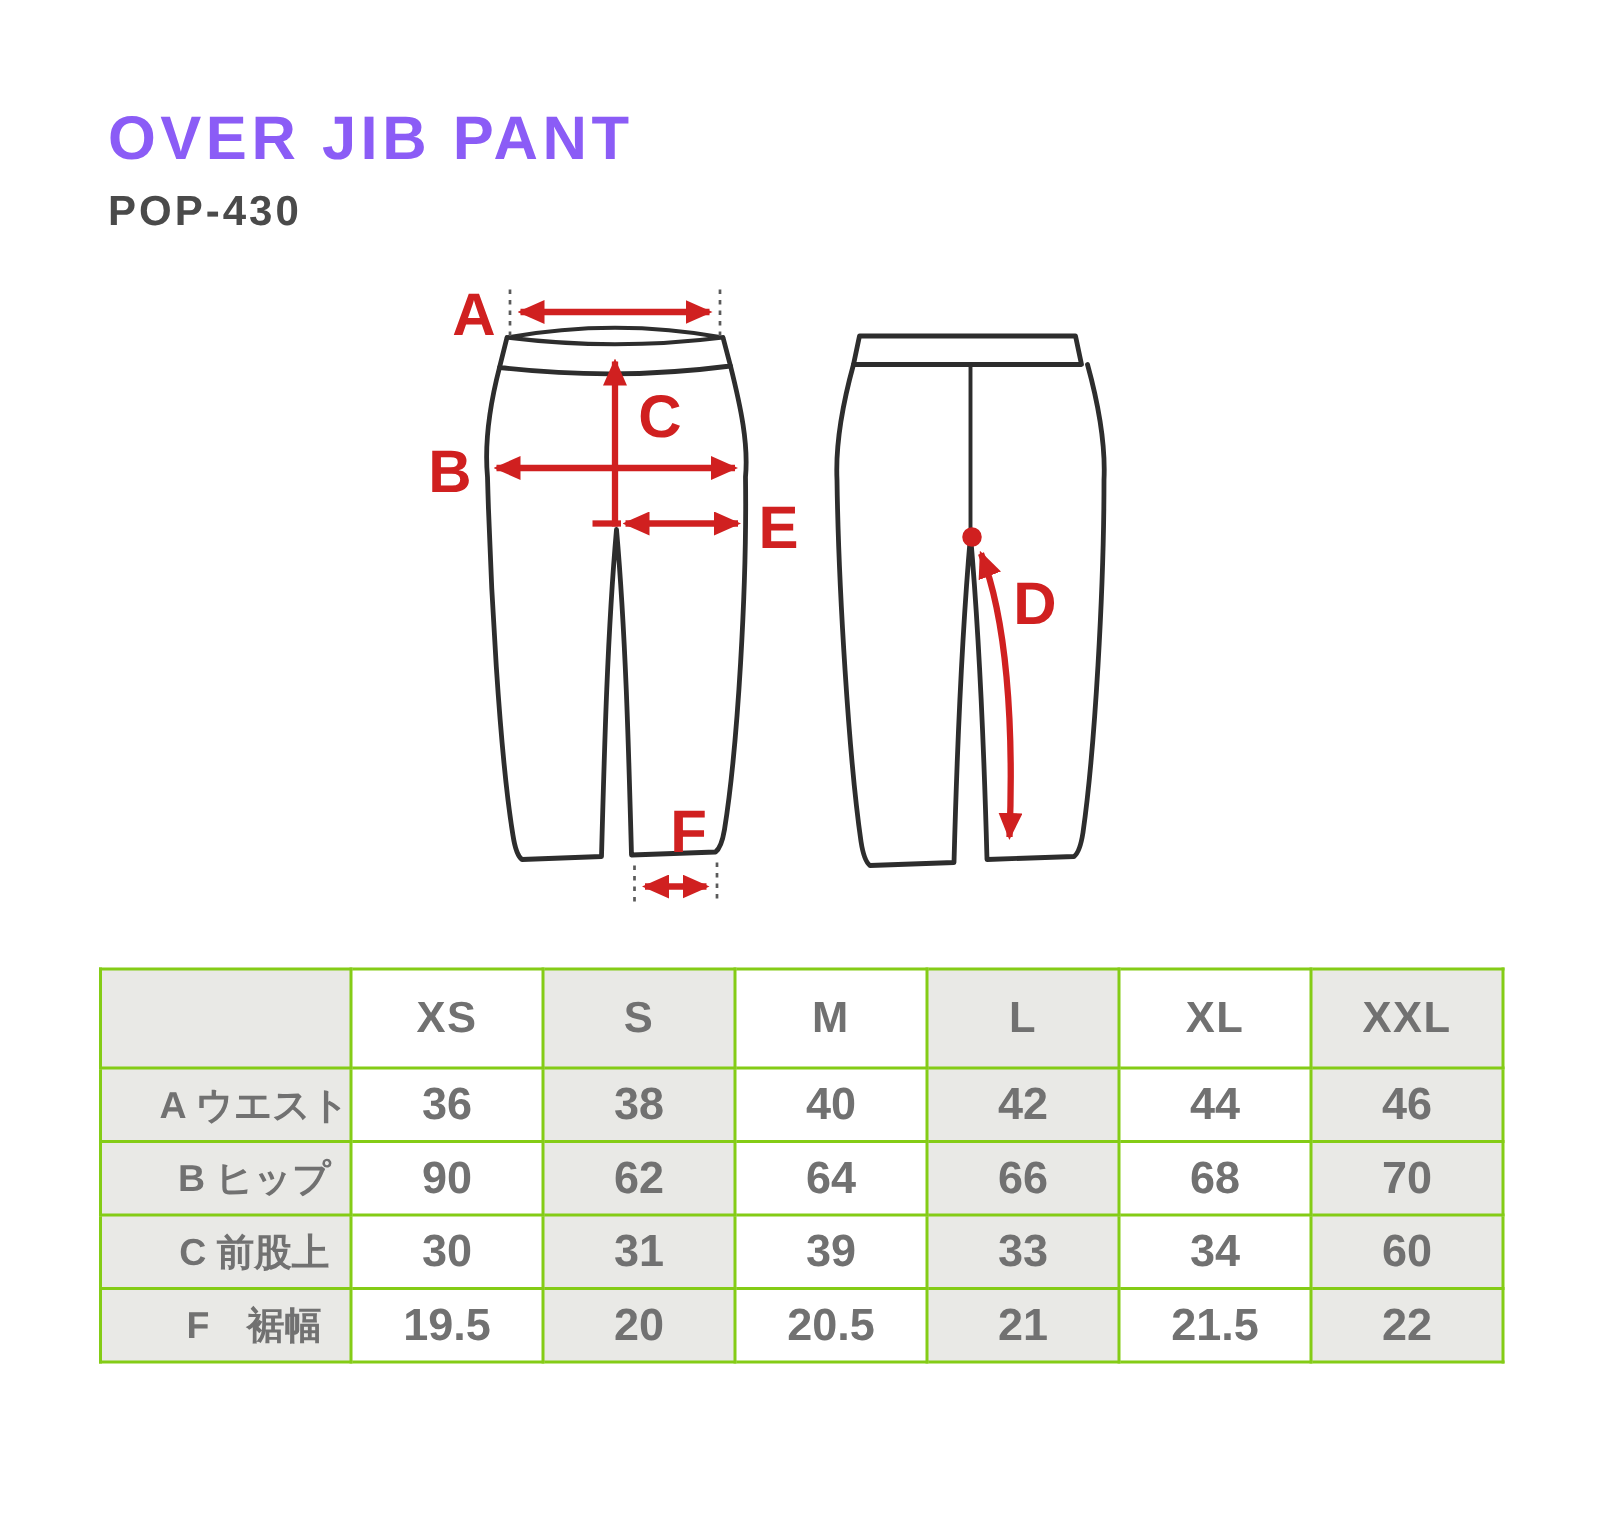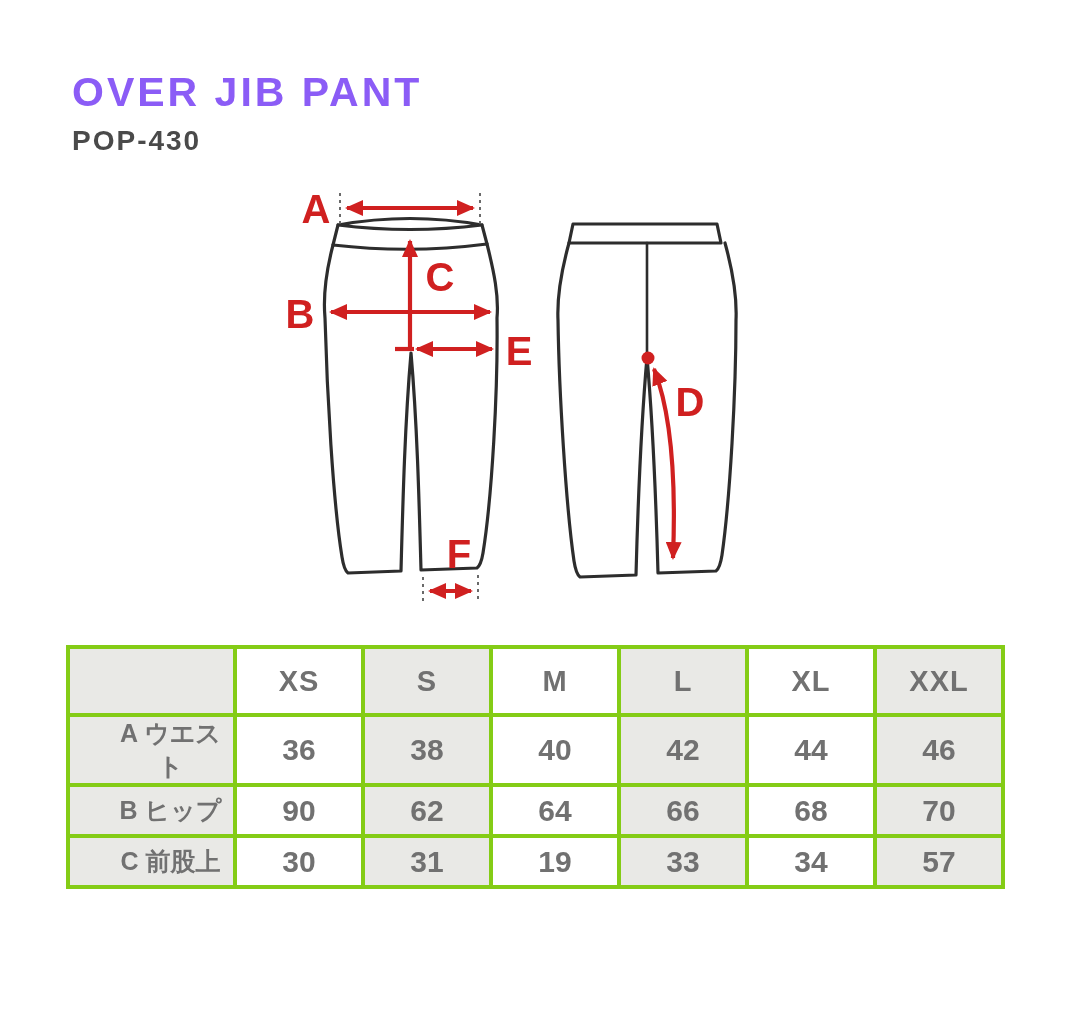--- a/index.html
+++ b/index.html
@@ -24,21 +24,21 @@
     font-family:"Liberation Sans", sans-serif;
     font-weight:bold; font-size:40px;
   }
   table.size-table {
     position:absolute; left:66px; top:645px;
     border-collapse:collapse; table-layout:fixed;
     width:937px;
     color:#717171; text-align:center;
   }
   table.size-table th, table.size-table td {
-    border:4px solid #84cc16;
+    border:2px solid #84cc16;
     background:#ffffff;
     font-weight:bold;
     padding:0;
     margin-left:20px;
   }
   table.size-table thead th { height:64px; font-size:29px; letter-spacing:1px; }
   table.size-table tbody th, table.size-table tbody td { height:47px; }
   table.size-table tbody td { font-size:30px; }
   table.size-table tbody th { font-size:25px; font-weight:bold;padding-left:38px; }
   table.size-table .g { background:#e9e9e6; }
@@ -151,19 +151,28 @@
       <td class="g">62</td>
       <td>64</td>
       <td class="g">66</td>
       <td>68</td>
       <td class="g">70</td>
     </tr>
     <tr>
       <th class="g">C 前股上</th>
       <td>30</td>
       <td class="g">31</td>
-      <td>19</td>
+      <td>39</td>
       <td class="g">33</td>
       <td>34</td>
-      <td class="g">57</td>
+      <td class="g">60</td>
+    </tr>
+    <tr>
+      <th class="g">F　裾幅</th>
+      <td>19.5</td>
+      <td class="g">20</td>
+      <td>20.5</td>
+      <td class="g">21</td>
+      <td>21.5</td>
+      <td class="g">22</td>
     </tr>
   </tbody>
 </table>
 
 </body></html>

